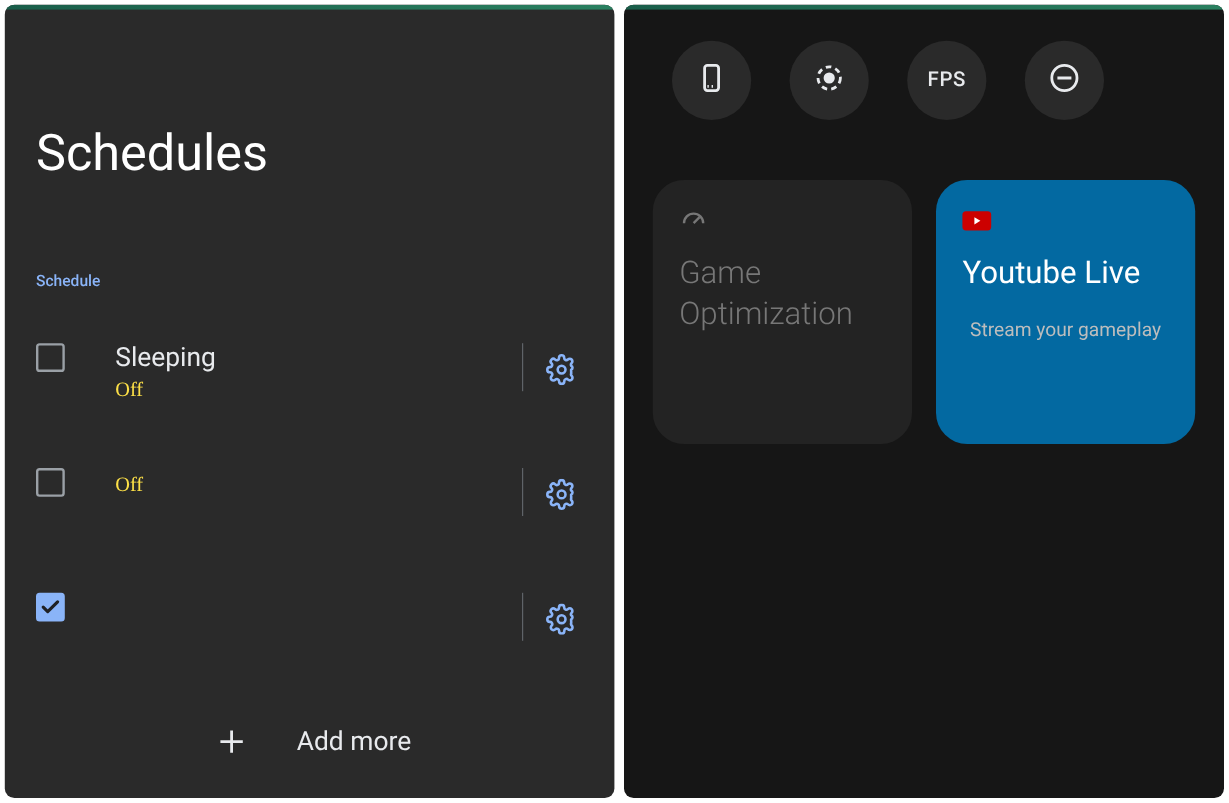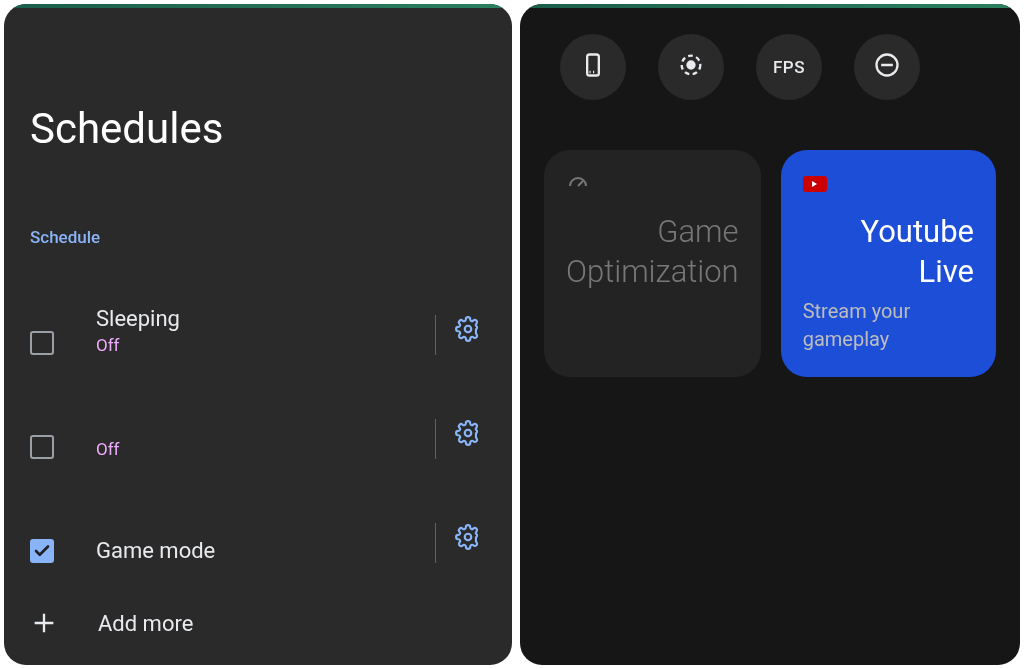--- a/index.html
+++ b/index.html
@@ -9,21 +9,21 @@
     }
     body {
       font-family: 'Roboto', 'Segoe UI', Arial, sans-serif;
       background: #fff;
       width: 1024px;
       height: 669px;
       display: flex;
       overflow: hidden;
     }
     .panel {
-      border-radius: 22px;
+      border-radius: 8px;
       overflow: hidden;
       position: relative;
     }
     .panel-left {
       width: 508px;
       height: 661px;
       background: #2a2a2a;
       margin: 4px;
       padding: 0;
     }
@@ -44,30 +44,30 @@
     
     .title {
       color: #ffffff;
       font-size: 42px;
       font-weight: 400;
       margin: 100px 12px 0 26px;
       letter-spacing: 0px;
     }
     .section-label {
       color: #8ab4f8;
-      font-size: 17px;
+      font-size: 13px;
       font-weight: 500;
       margin: 74px 0 0 26px;
     }
     .schedule-list {
       margin-top: 24px;
     }
     .schedule-item {
       display: flex;
-      align-items: flex-end;
+      align-items: flex-start;
       padding: 20px 20px 20px 26px;
       position: relative;
       height: 104px;
     }
     .checkbox {
       width: 24px;
       height: 24px;
       border: 2.5px solid #9aa0a6;
       border-radius: 3px;
       flex-shrink: 0;
@@ -86,43 +86,45 @@
     .item-text {
       margin-left: 42px;
       flex-grow: 1;
     }
     .item-name {
       color: #e8eaed;
       font-size: 22px;
       font-weight: 400;
     }
     .item-status {
-      color: #f0abfc;
+      color: #fde047;
       font-size: 17px;
       margin-top: 4px;
+      font-family: Liberation Serif, serif;
     }
     .divider-v {
       width: 1px;
       height: 40px;
       background: #5f6368;
       margin: 0 8px 0 0;
     }
     .gear-btn {
       width: 48px;
       height: 48px;
       display: flex;
       align-items: center;
       justify-content: center;
       flex-shrink: 0;
     }
     .add-row {
       display: flex;
       align-items: center;
       padding: 26px 20px 26px 26px;
       height: 80px;
+      justify-content: center;
     }
     .plus-icon {
       width: 28px;
       height: 28px;
       display: flex;
       align-items: center;
       justify-content: center;
       color: #e8eaed;
       flex-shrink: 0;
     }
@@ -163,45 +165,45 @@
     .card {
       border-radius: 26px;
       padding: 24px 22px;
       flex: 1;
       min-height: 220px;
     }
     .card-disabled {
       background: #232323;
     }
     .card-active {
-      background: #1d4ed8;
+      background: #0369a1;
     }
     .card-icon {
       margin-bottom: 18px;
       height: 20px;
       display: flex;
       align-items: center;
     }
     .card-title {
-      font-size: 31px;
+      font-size: 26px;
       line-height: 1.3;
-      margin-bottom: 4px;
-      text-align: right;
+      margin-bottom: 18px;
     }
     .card-disabled .card-title {
       color: #777777;
       font-weight: 300;
     }
     .card-active .card-title {
       color: #ffffff;
       font-weight: 400;
     }
     .card-sub {
-      font-size: 20px;
+      font-size: 16px;
       line-height: 1.4;
+      text-align: center;
     }
     .card-disabled .card-sub {
       color: #707070;
     }
     .card-active .card-sub {
       color: #bdbdbd;
     }
     .yt-icon {
       width: 24px;
       height: 16px;
@@ -260,21 +262,20 @@
       </div>
     </div>
 
     <div class="schedule-item">
       <div class="checkbox checked">
         <svg viewBox="0 0 24 24" fill="none" stroke="#202124" stroke-width="3.5" stroke-linecap="round" stroke-linejoin="round">
             <polyline points="4 12 9 17 20 6"></polyline>
           </svg>
       </div>
       <div class="item-text">
-        <div class="item-name">Game mode</div>
       </div>
       <div class="divider-v"></div>
       <div class="gear-btn">
         <span>
           <svg width="26" height="26" viewBox="0 0 24 24" fill="none" stroke="#8ab4f8" stroke-width="2">
               <circle cx="12" cy="12" r="3"></circle>
               <path d="M19.4 15a1.65 1.65 0 0 0 .33 1.82l.06.06a2 2 0 1 1-2.83 2.83l-.06-.06a1.65 1.65 0 0 0-1.82-.33 1.65 1.65 0 0 0-1 1.51V21a2 2 0 0 1-4 0v-.09A1.65 1.65 0 0 0 9 19.4a1.65 1.65 0 0 0-1.82.33l-.06.06a2 2 0 1 1-2.83-2.83l.06-.06a1.65 1.65 0 0 0 .33-1.82 1.65 1.65 0 0 0-1.51-1H3a2 2 0 0 1 0-4h.09A1.65 1.65 0 0 0 4.6 9a1.65 1.65 0 0 0-.33-1.82l-.06-.06a2 2 0 1 1 2.83-2.83l.06.06a1.65 1.65 0 0 0 1.82.33H9a1.65 1.65 0 0 0 1-1.51V3a2 2 0 0 1 4 0v.09a1.65 1.65 0 0 0 1 1.51 1.65 1.65 0 0 0 1.82-.33l.06-.06a2 2 0 1 1 2.83 2.83l-.06.06a1.65 1.65 0 0 0-.33 1.82V9c.64.26 1.06.88 1.06 1.57s-.42 1.31-1.06 1.57z" stroke-linejoin="round"></path>
             </svg>
         </span>
       </div>

